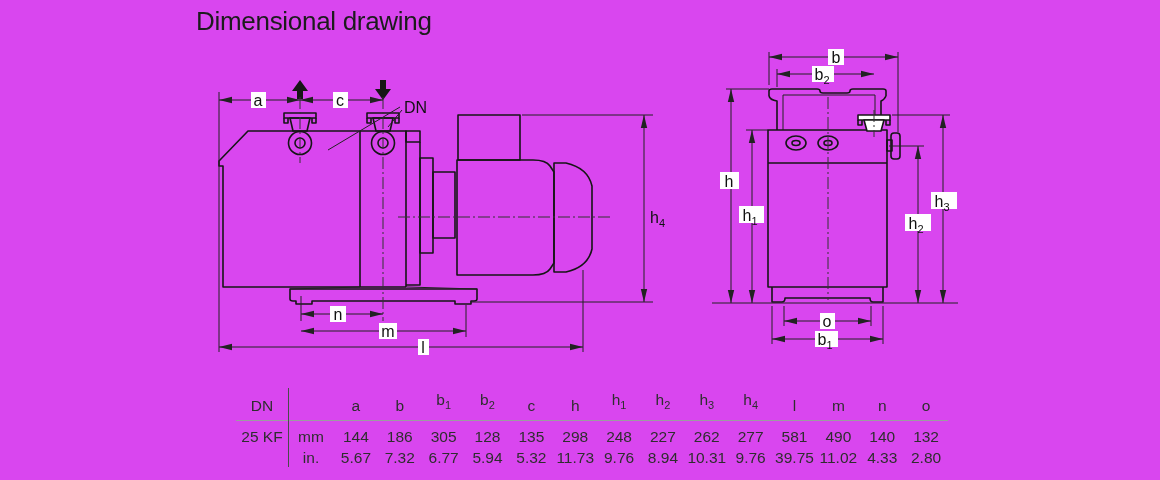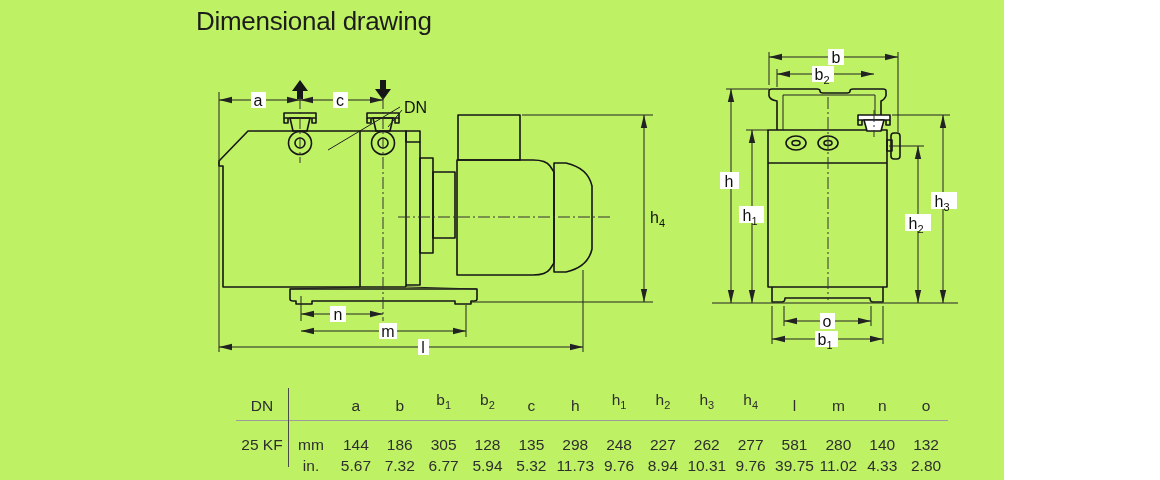--- a/index.html
+++ b/index.html
@@ -1,34 +1,34 @@
 <!DOCTYPE html>
 <html><head>
 <meta charset="utf-8">
 <style>
   html,body{margin:0;padding:0;background:#fff;}
-  .page{position:relative;width:1004px;height:480px;background:#bef264;overflow:hidden;
+  .page{position:relative;width:1160px;height:480px;background:#d946ef;overflow:hidden;
         font-family:"Liberation Sans","DejaVu Sans",sans-serif;}
   .title{position:absolute;left:196px;top:6px;font-size:26px;font-weight:400;
          letter-spacing:-0.3px;color:#1c1c1c;}
   svg{position:absolute;left:0;top:0;}
   svg .obj{fill:none;stroke:#161616;stroke-width:1.6;stroke-linejoin:round;}
   svg .objw{fill:#fff;stroke:#161616;stroke-width:1.6;stroke-linejoin:round;}
   svg .thin{fill:none;stroke:#222;stroke-width:1;}
   svg .dl{fill:none;stroke:#222;stroke-width:1;marker-start:url(#as);marker-end:url(#ae);}
   svg .cl{fill:none;stroke:#333;stroke-width:1;stroke-dasharray:12 3 2 3;}
   svg .solid{fill:#161616;stroke:none;}
   svg .lblbg{fill:#fff;stroke:none;}
   svg text{font-family:"Liberation Sans","DejaVu Sans",sans-serif;font-size:16px;fill:#111;}
   svg .sub{font-size:11px;}
   
   .dim-table{position:absolute;left:236px;top:389px;width:712px;font-size:15.5px;color:#2e2e2e;}
   .trow{display:grid;grid-template-columns:52px 46px repeat(14,1fr);align-items:end;}
   .trow.head{padding-bottom:4px;border-bottom:1.5px solid #9c9ca0;}
-  .trow.first{margin-top:13px;}
+  .trow.first{margin-top:5px;}
   .tcell{text-align:center;line-height:21px;white-space:nowrap;}
   .tcell sub{font-size:11px;}
   .tdivider{position:absolute;left:52px;top:-1px;height:79px;width:1px;background:#4a4a4a;}
 </style>
 </head>
 <body>
 
 <div class="page">
 
   <div class="title">Dimensional drawing</div>
@@ -202,21 +202,21 @@
         <div class="tcell">186</div>
         <div class="tcell">305</div>
         <div class="tcell">128</div>
         <div class="tcell">135</div>
         <div class="tcell">298</div>
         <div class="tcell">248</div>
         <div class="tcell">227</div>
         <div class="tcell">262</div>
         <div class="tcell">277</div>
         <div class="tcell">581</div>
-        <div class="tcell">280</div>
+        <div class="tcell">490</div>
         <div class="tcell">140</div>
         <div class="tcell">132</div>
       </div>
       <div class="trow">
         <div class="tcell"></div>
         <div class="tcell">in.</div>
         <div class="tcell">5.67</div>
         <div class="tcell">7.32</div>
         <div class="tcell">6.77</div>
         <div class="tcell">5.94</div>

